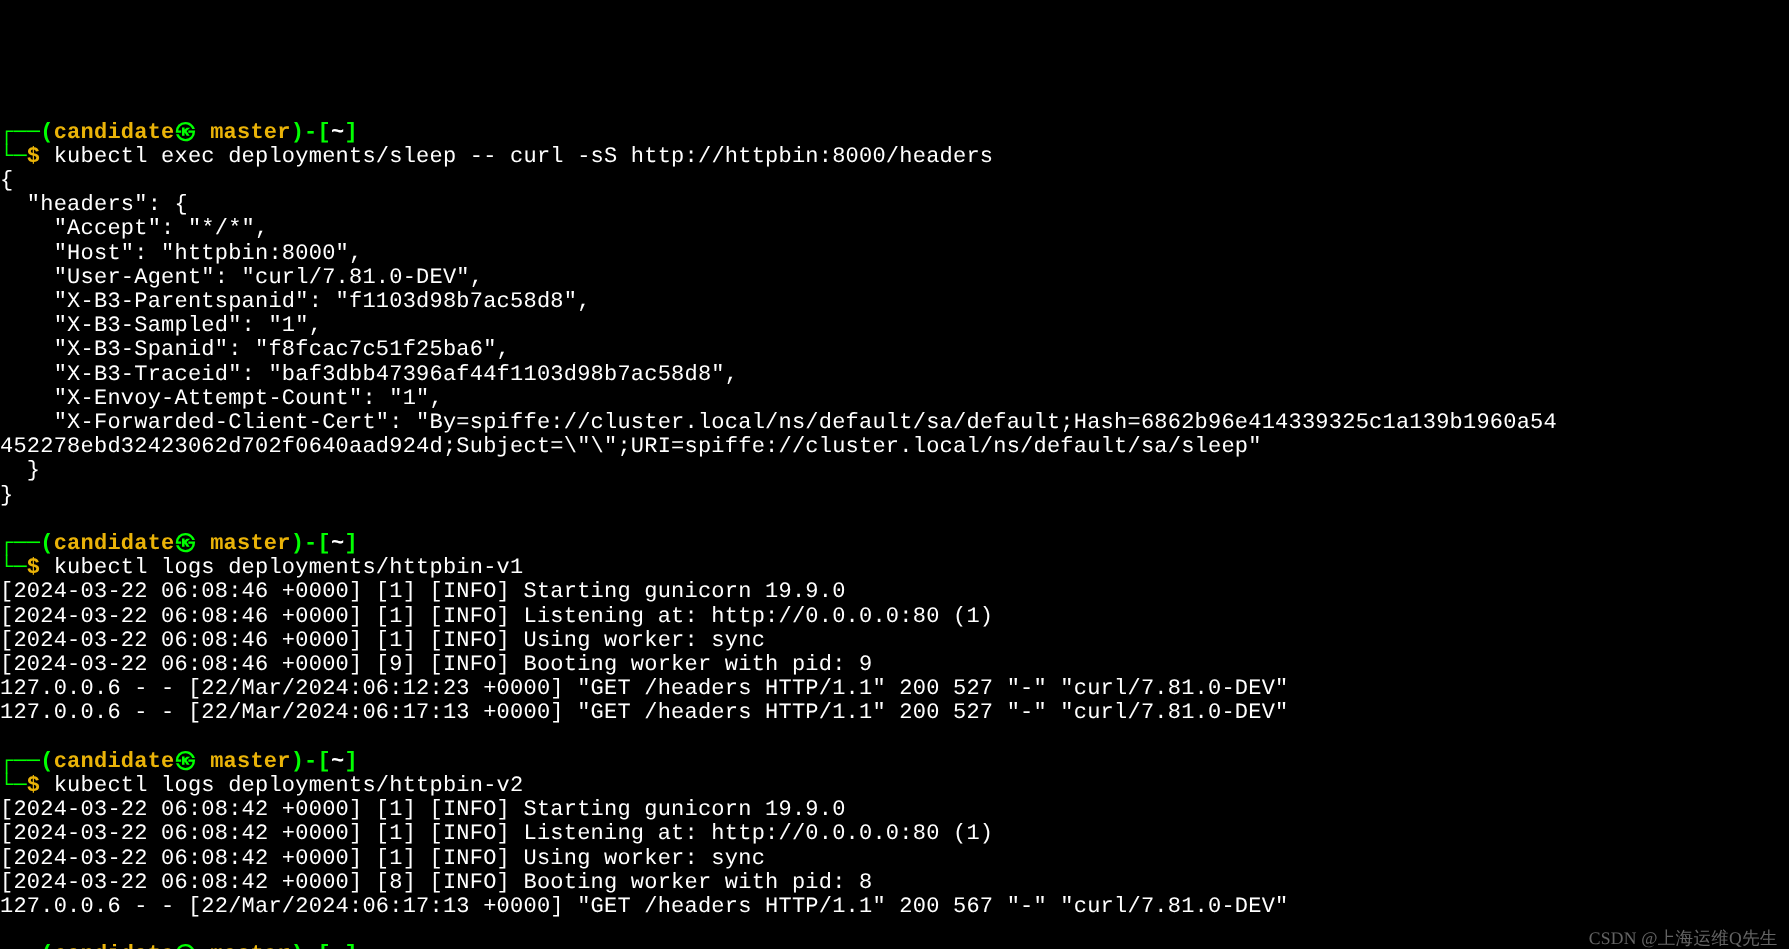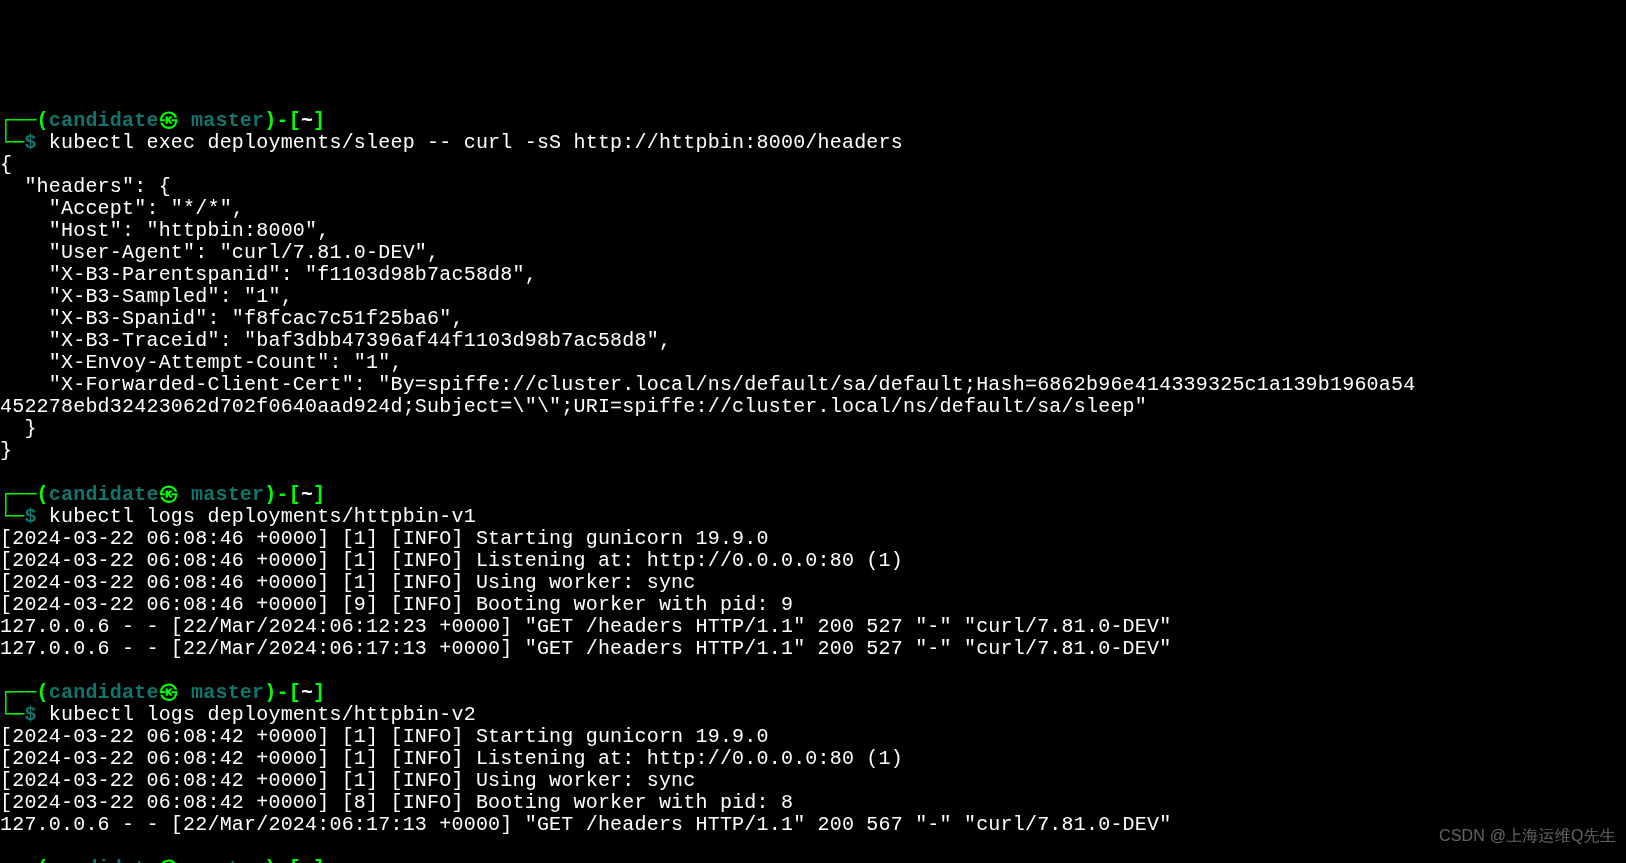--- a/index.html
+++ b/index.html
@@ -10,30 +10,30 @@
     font-family: "Consolas", "Courier New", monospace;
     font-size: 20px;
     line-height: 1.1;
     white-space: pre;
     letter-spacing: 0.2px;
   }
   .terminal {
     padding: 0;
   }
   .green { color: #00ff00; }
-  .blue  { color: #0f766e; font-family: Liberation Mono, monospace; }
+  .blue  { color: #eab308; font-family: Liberation Mono, monospace; }
   .white { color: #ffffff; }
   .bold  { font-weight: bold; }
   .watermark {
     position: fixed;
-    bottom: 18px;
+    bottom: 0;
     right: 10px;
     font-size: 16px;
     color: rgba(200,200,200,0.5);
-    font-family: Liberation Sans, sans-serif;
+    font-family: Liberation Serif, serif;
     white-space: nowrap;
   }
 </style>
 </head>
 <body>
 
 
 
 <div class="terminal" id="term"><div><span class="green bold">┌──</span><span class="green bold">(</span><span class="blue bold">candidate</span><span class="green bold">㉿ </span><span class="blue bold">master</span><span class="green bold">)</span><span class="green bold">-[</span><span class="white bold">~</span><span class="green bold">]</span></div><div><span class="green bold">└─</span><span class="blue bold">$ </span><span class="white">kubectl exec deployments/sleep -- curl -sS http://httpbin:8000/headers</span></div><div class="white">{</div><div class="white">  "headers": {</div><div class="white">    "Accept": "*/*",</div><div class="white">    "Host": "httpbin:8000",</div><div class="white">    "User-Agent": "curl/7.81.0-DEV",</div><div class="white">    "X-B3-Parentspanid": "f1103d98b7ac58d8",</div><div class="white">    "X-B3-Sampled": "1",</div><div class="white">    "X-B3-Spanid": "f8fcac7c51f25ba6",</div><div class="white">    "X-B3-Traceid": "baf3dbb47396af44f1103d98b7ac58d8",</div><div class="white">    "X-Envoy-Attempt-Count": "1",</div><div class="white">    "X-Forwarded-Client-Cert": "By=spiffe://cluster.local/ns/default/sa/default;Hash=6862b96e414339325c1a139b1960a54</div><div class="white">452278ebd32423062d702f0640aad924d;Subject=\"\";URI=spiffe://cluster.local/ns/default/sa/sleep"</div><div class="white">  }</div><div class="white">}</div><div class="white">&nbsp;</div><div><span class="green bold">┌──</span><span class="green bold">(</span><span class="blue bold">candidate</span><span class="green bold">㉿ </span><span class="blue bold">master</span><span class="green bold">)</span><span class="green bold">-[</span><span class="white bold">~</span><span class="green bold">]</span></div><div><span class="green bold">└─</span><span class="blue bold">$ </span><span class="white">kubectl logs deployments/httpbin-v1</span></div><div class="white">[2024-03-22 06:08:46 +0000] [1] [INFO] Starting gunicorn 19.9.0</div><div class="white">[2024-03-22 06:08:46 +0000] [1] [INFO] Listening at: http://0.0.0.0:80 (1)</div><div class="white">[2024-03-22 06:08:46 +0000] [1] [INFO] Using worker: sync</div><div class="white">[2024-03-22 06:08:46 +0000] [9] [INFO] Booting worker with pid: 9</div><div class="white">127.0.0.6 - - [22/Mar/2024:06:12:23 +0000] "GET /headers HTTP/1.1" 200 527 "-" "curl/7.81.0-DEV"</div><div class="white">127.0.0.6 - - [22/Mar/2024:06:17:13 +0000] "GET /headers HTTP/1.1" 200 527 "-" "curl/7.81.0-DEV"</div><div class="white">&nbsp;</div><div><span class="green bold">┌──</span><span class="green bold">(</span><span class="blue bold">candidate</span><span class="green bold">㉿ </span><span class="blue bold">master</span><span class="green bold">)</span><span class="green bold">-[</span><span class="white bold">~</span><span class="green bold">]</span></div><div><span class="green bold">└─</span><span class="blue bold">$ </span><span class="white">kubectl logs deployments/httpbin-v2</span></div><div class="white">[2024-03-22 06:08:42 +0000] [1] [INFO] Starting gunicorn 19.9.0</div><div class="white">[2024-03-22 06:08:42 +0000] [1] [INFO] Listening at: http://0.0.0.0:80 (1)</div><div class="white">[2024-03-22 06:08:42 +0000] [1] [INFO] Using worker: sync</div><div class="white">[2024-03-22 06:08:42 +0000] [8] [INFO] Booting worker with pid: 8</div><div class="white">127.0.0.6 - - [22/Mar/2024:06:17:13 +0000] "GET /headers HTTP/1.1" 200 567 "-" "curl/7.81.0-DEV"</div><div class="white">&nbsp;</div><div><span class="green bold">┌──</span><span class="green bold">(</span><span class="blue bold">candidate</span><span class="green bold">㉿ </span><span class="blue bold">master</span><span class="green bold">)</span><span class="green bold">-[</span><span class="white bold">~</span><span class="green bold">]</span></div></div>
 <div class="watermark">CSDN @上海运维Q先生</div>

